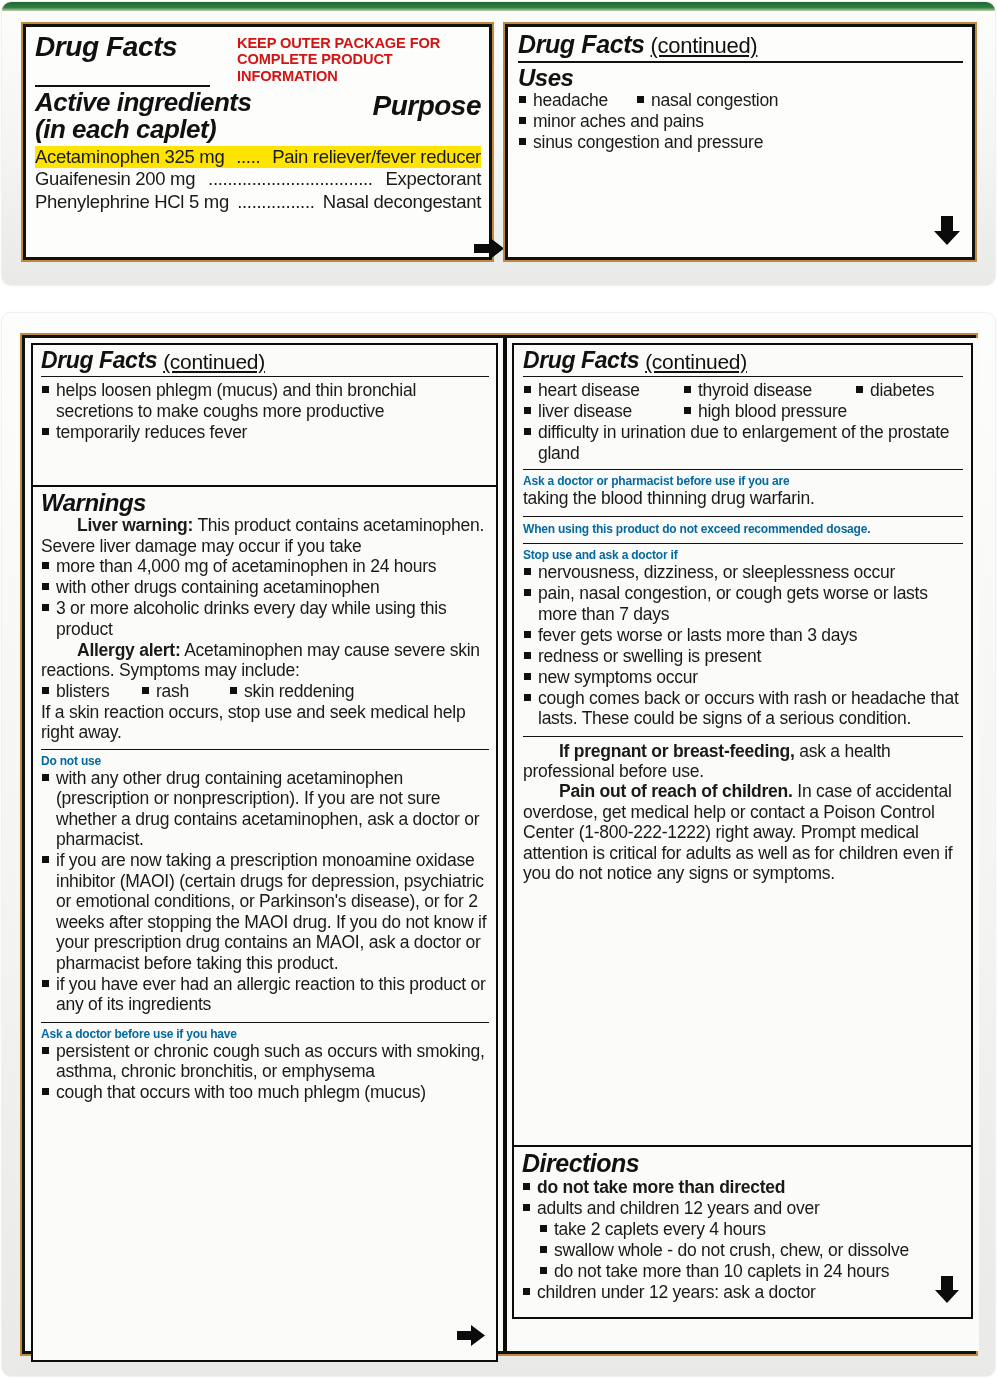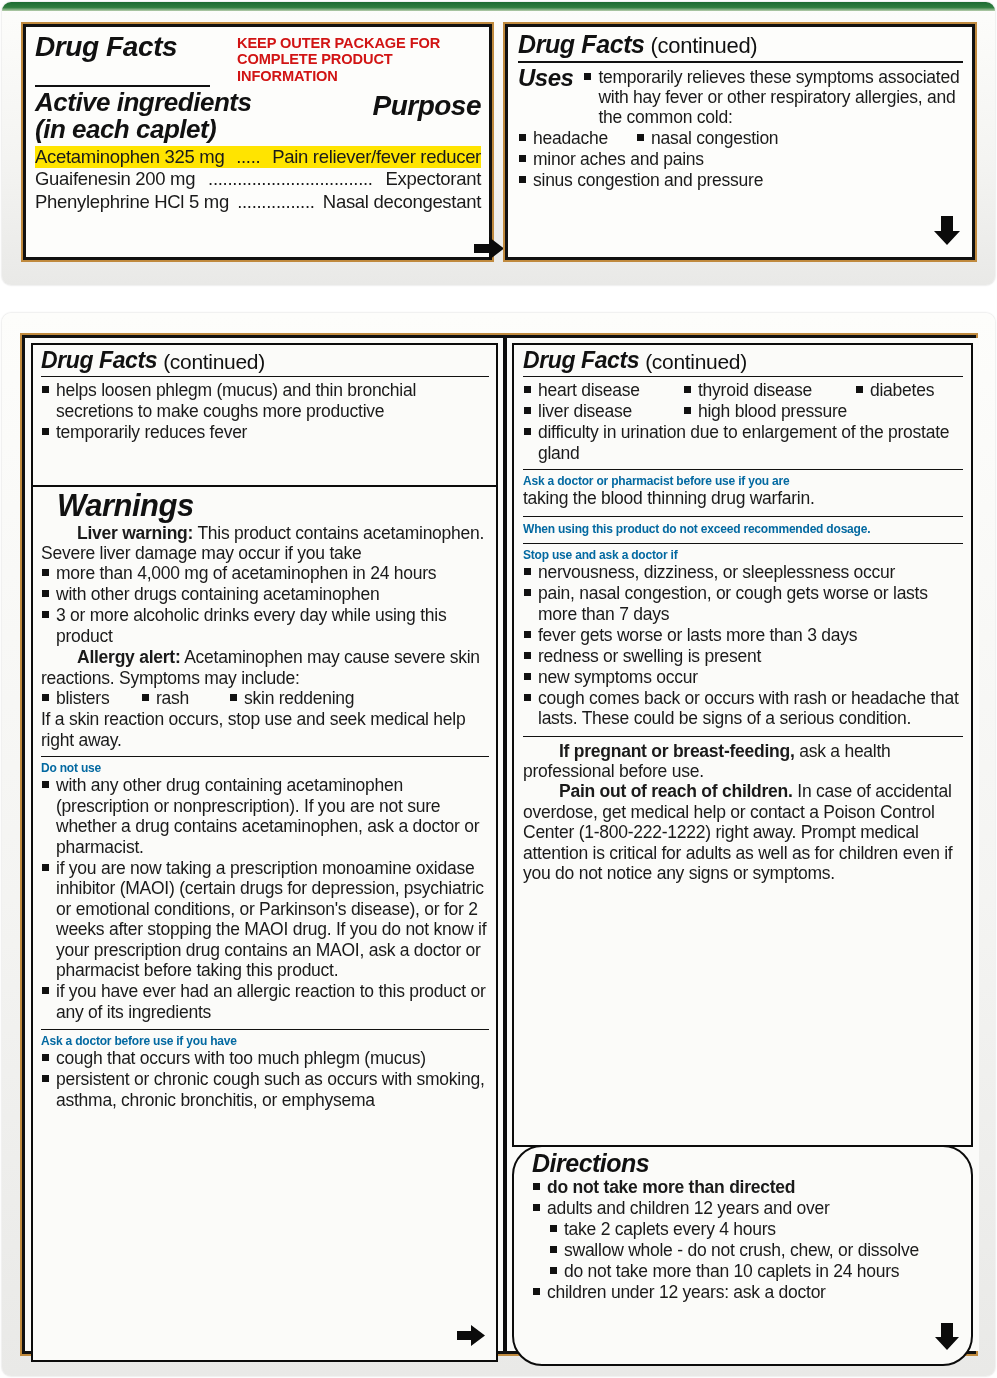--- a/index.html
+++ b/index.html
@@ -40,21 +40,21 @@
   }
 
   
   .df-title {
     font-style: italic; font-weight: 800;
     font-size: 25px; letter-spacing: -0.4px;
     color:#111; line-height: 1.02;
     display:flex; align-items:flex-end; gap:6px;
   }
   .df-title .cont {
-    font-style: normal; font-weight: 400; font-size: 22px; letter-spacing:-0.3px;
+    font-style: normal; font-weight: 400; font-size: 22px; letter-spacing:-0.3px;text-decoration:underline;
   }
   .rule-thick { border-bottom: 2.5px solid #111; margin: 2px 0 2px 0; }
   .rule-thin  { border-bottom: 1.5px solid #111; margin: 4px 0 3px 0; }
 
   .sec-head {
     font-style: italic; font-weight: 800; font-size: 24px;
     letter-spacing:-0.5px; color:#111; line-height:1.05;
   }
   .bold-head { font-weight: 700; font-size: 12px; color:#0369a1; letter-spacing:-0.2px; line-height:1.18;}
   .body-txt { font-size: 17.5px; color:#1a1a1a; letter-spacing:-0.25px; line-height:1.17; }
@@ -153,23 +153,20 @@
       <div style="position:absolute; left:0; top:0; right:0; bottom:0; background:#fdfdfb; padding:5px 9px 3px 10px; overflow:hidden;">
 
         <div class="df-title">
           <span>Drug Facts</span>
           <span class="cont">(continued)</span>
         </div>
         <div class="rule-thick" style="margin-top:3px;"></div>
 
         <div style="display:flex; align-items:flex-start; gap:10px; margin-top:0;">
           <div class="sec-head" style="flex:0 0 auto;">Uses</div>
-          <ul class="bl" style="flex:1 1 auto; padding-top:2px;">
-            <li>temporarily relieves these symptoms associated with hay fever or other respiratory allergies, and the common cold:</li>
-          </ul>
         </div>
 
         <ul class="bl" style="margin-top:0px;">
           <li style="display:inline-block; width:118px;">headache</li><li style="display:inline-block;">nasal congestion</li>
           <li>minor aches and pains</li>
           <li>sinus congestion and pressure</li>
         </ul>
       </div>
 
       <div style="position:absolute; right:10px; bottom:6px;">
@@ -193,21 +190,21 @@
           </div>
           <div class="rule-thin"></div>
           <ul class="bl">
             <li>helps loosen phlegm (mucus) and thin bronchial secretions to make coughs more productive</li>
             <li>temporarily reduces fever</li>
           </ul>
         </div>
 
         <div class="dfcol" style="position:relative; left:0; top:-2px; width:100%; height:877px; border-width:2px; padding:3px 7px 3px 8px;">
 
-          <div class="sec-head" style="font-size:31px; margin-bottom:0px;margin-left:16px;">Warnings</div>
+          <div class="sec-head" style="font-size:24px; margin-bottom:0px;">Warnings</div>
 
           <div class="body-txt">
             <b>Liver warning:</b>
             <span>This product contains acetaminophen. Severe liver damage may occur if you take</span>
           </div>
           <ul class="bl">
             <li>more than 4,000 mg of acetaminophen in 24 hours</li>
             <li>with other drugs containing acetaminophen</li>
             <li>3 or more alcoholic drinks every day while using this product</li>
           </ul>
@@ -227,22 +224,22 @@
           <ul class="bl">
             <li>with any other drug containing acetaminophen (prescription or nonprescription). If you are not sure whether a drug contains acetaminophen, ask a doctor or pharmacist.</li>
             <li>if you are now taking a prescription monoamine oxidase inhibitor (MAOI) (certain drugs for depression, psychiatric or emotional conditions, or Parkinson's disease), or for 2 weeks after stopping the MAOI drug. If you do not know if your prescription drug contains an MAOI, ask a doctor or pharmacist before taking this product.</li>
             <li>if you have ever had an allergic reaction to this product or any of its ingredients</li>
           </ul>
 
           <div class="rule-thin" style="margin:7px 0 4px 0;"></div>
 
           <div class="bold-head">Ask a doctor before use if you have</div>
           <ul class="bl">
+            <li>persistent or chronic cough such as occurs with smoking, asthma, chronic bronchitis, or emphysema</li>
             <li>cough that occurs with too much phlegm (mucus)</li>
-            <li>persistent or chronic cough such as occurs with smoking, asthma, chronic bronchitis, or emphysema</li>
           </ul>
 
           <div style="position:absolute; right:9px; bottom:8px;">
             <svg width="32" height="25" viewBox="0 0 32 25">
               <path d="M2 8 L16 8 L16 2 L30 12.5 L16 23 L16 17 L2 17 Z" fill="#0b0b0b"></path>
             </svg>
           </div>
         </div>
       </div>
 
@@ -290,21 +287,21 @@
           <div class="body-txt">
             <b>If pregnant or breast-feeding,</b>
             <span>ask a health professional before use.</span>
           </div>
           <div class="body-txt">
             <b>Pain out of reach of children.</b>
             <span>In case of accidental overdose, get medical help or contact a Poison Control Center (1-800-222-1222) right away. Prompt medical attention is critical for adults as well as for children even if you do not notice any signs or symptoms.</span>
           </div>
         </div>
 
-        <div class="dfcol" style="position:relative; left:0; top:-2px; width:100%; height:221px; border-width:2px; padding:3px 8px 3px 18px;border-radius:30px;">
+        <div class="dfcol" style="position:relative; left:0; top:-2px; width:100%; height:174px; border-width:2px; padding:3px 8px 3px 8px;">
           <div class="sec-head" style="font-size:25px; margin-bottom:1px;">Directions</div>
           <ul class="bl">
             <li class="b">do not take more than directed</li>
             <li>adults and children 12 years and over</li>
             <li class="sub">take 2 caplets every 4 hours</li>
             <li class="sub">swallow whole - do not crush, chew, or dissolve</li>
             <li class="sub">do not take more than 10 caplets in 24 hours</li>
             <li>children under 12 years: ask a doctor</li>
           </ul>
           <div style="position:absolute; right:10px; bottom:8px;">

